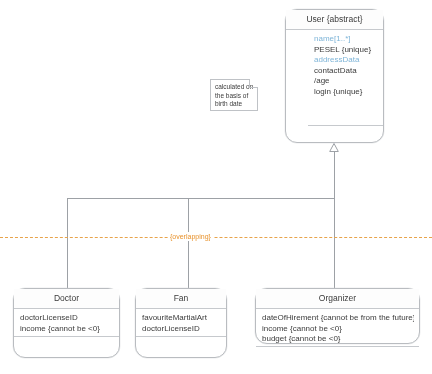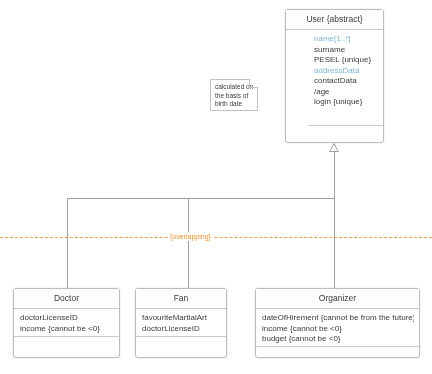--- a/index.html
+++ b/index.html
@@ -15,21 +15,21 @@
     font-family: "Liberation Sans", sans-serif;
     overflow: hidden;
   }
 
   
   .uml-class {
     position: absolute;
     box-sizing: border-box;
     background: #ffffff;
     border: 1px solid #b9bcc0;
-    border-radius: 3px;
+    border-radius: 12px;
     box-shadow: 0 0 0 0.5px rgba(200,203,207,0.35);
   }
   .uml-title {
     box-sizing: border-box;
     text-align: center;
     font-size: 8.5px;
     color: #3b3b3b;
     padding: 4px 2px 4px 2px;
     border-bottom: 1px solid #c6c9cd;
     background: #fdfdfd;
@@ -113,21 +113,20 @@
 </style>
 </head>
 <body>
 
 <div id="canvas">
 
   <div class="uml-class" id="class-user" style="left:285px; top:9px; width:99px; height:134px;">
     <div class="uml-title">User {abstract}</div>
     <div class="uml-compartment" id="user-attrs" style="height:96px;margin-left:22px;">
         <div class="attr highlight">name[1..*]</div>
-        <div class="attr">surname</div>
         <div class="attr">PESEL {unique}</div>
         <div class="attr highlight">addressData</div>
         <div class="attr">contactData</div>
         <div class="attr">/age</div>
         <div class="attr">login {unique}</div>
       </div>
     <div class="uml-compartment last" style="height:22px;"></div>
   </div>
 
   <div class="uml-note" id="note-age" style="left:210px; top:79px; width:48px; height:32px;">
@@ -169,21 +168,21 @@
 
   <div class="uml-class" id="class-fan" style="left:135px; top:288px; width:92px; height:70px;">
     <div class="uml-title">Fan</div>
     <div class="uml-compartment" id="fan-attrs" style="height:28px;">
         <div class="attr">favouriteMartialArt</div>
         <div class="attr">doctorLicenseID</div>
       </div>
     <div class="uml-compartment last" style="height:22px;"></div>
   </div>
 
-  <div class="uml-class" id="class-organizer" style="left:255px; top:288px; width:165px; height:70px;">
+  <div class="uml-class" id="class-organizer" style="left:255px; top:288px; width:165px; height:56px;">
     <div class="uml-title">Organizer</div>
     <div class="uml-compartment" id="organizer-attrs" style="height:38px;">
         <div class="attr">dateOfHirement {cannot be from the future}</div>
         <div class="attr">income {cannot be &lt;0}</div>
         <div class="attr">budget {cannot be &lt;0}</div>
       </div>
     <div class="uml-compartment last" style="height:12px;"></div>
   </div>
 
 </div>

